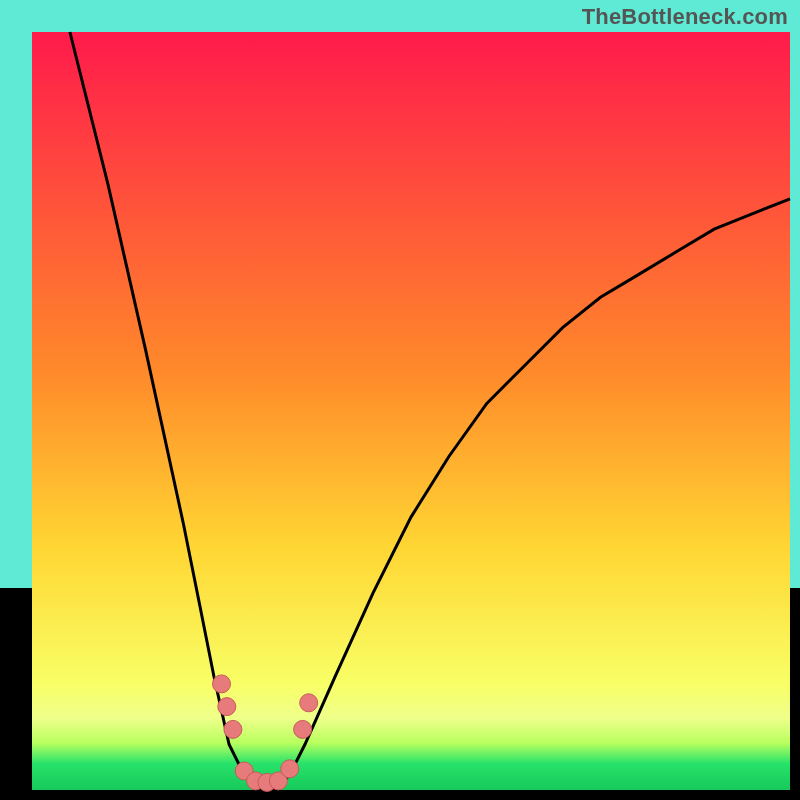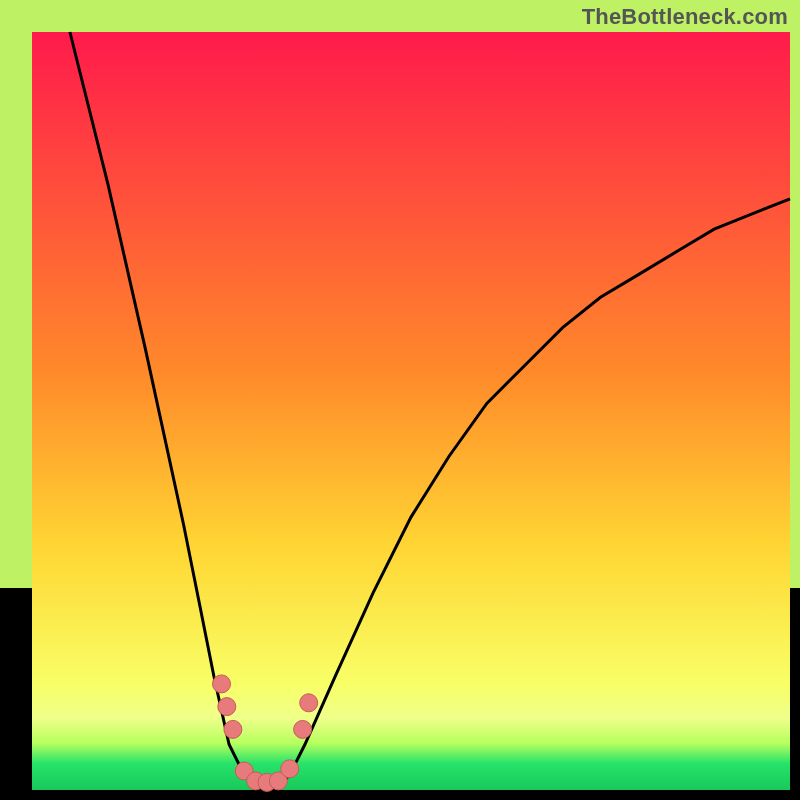--- a/index.html
+++ b/index.html
@@ -7,21 +7,21 @@
     padding: 0;
     width: 800px;
     height: 800px;
     background: #000;
     overflow: hidden;
   }
   .stage {
     position: relative;
     width: 800px;
     height: 588px;
-    background: #bef264;
+    background: #5eead4;
   }
   .watermark {
     position: absolute;
     top: 4px;
     right: 12px;
     font-family: Arial, Helvetica, sans-serif;
     font-size: 22px;
     font-weight: 600;
     color: #555555;
     letter-spacing: 0.2px;

